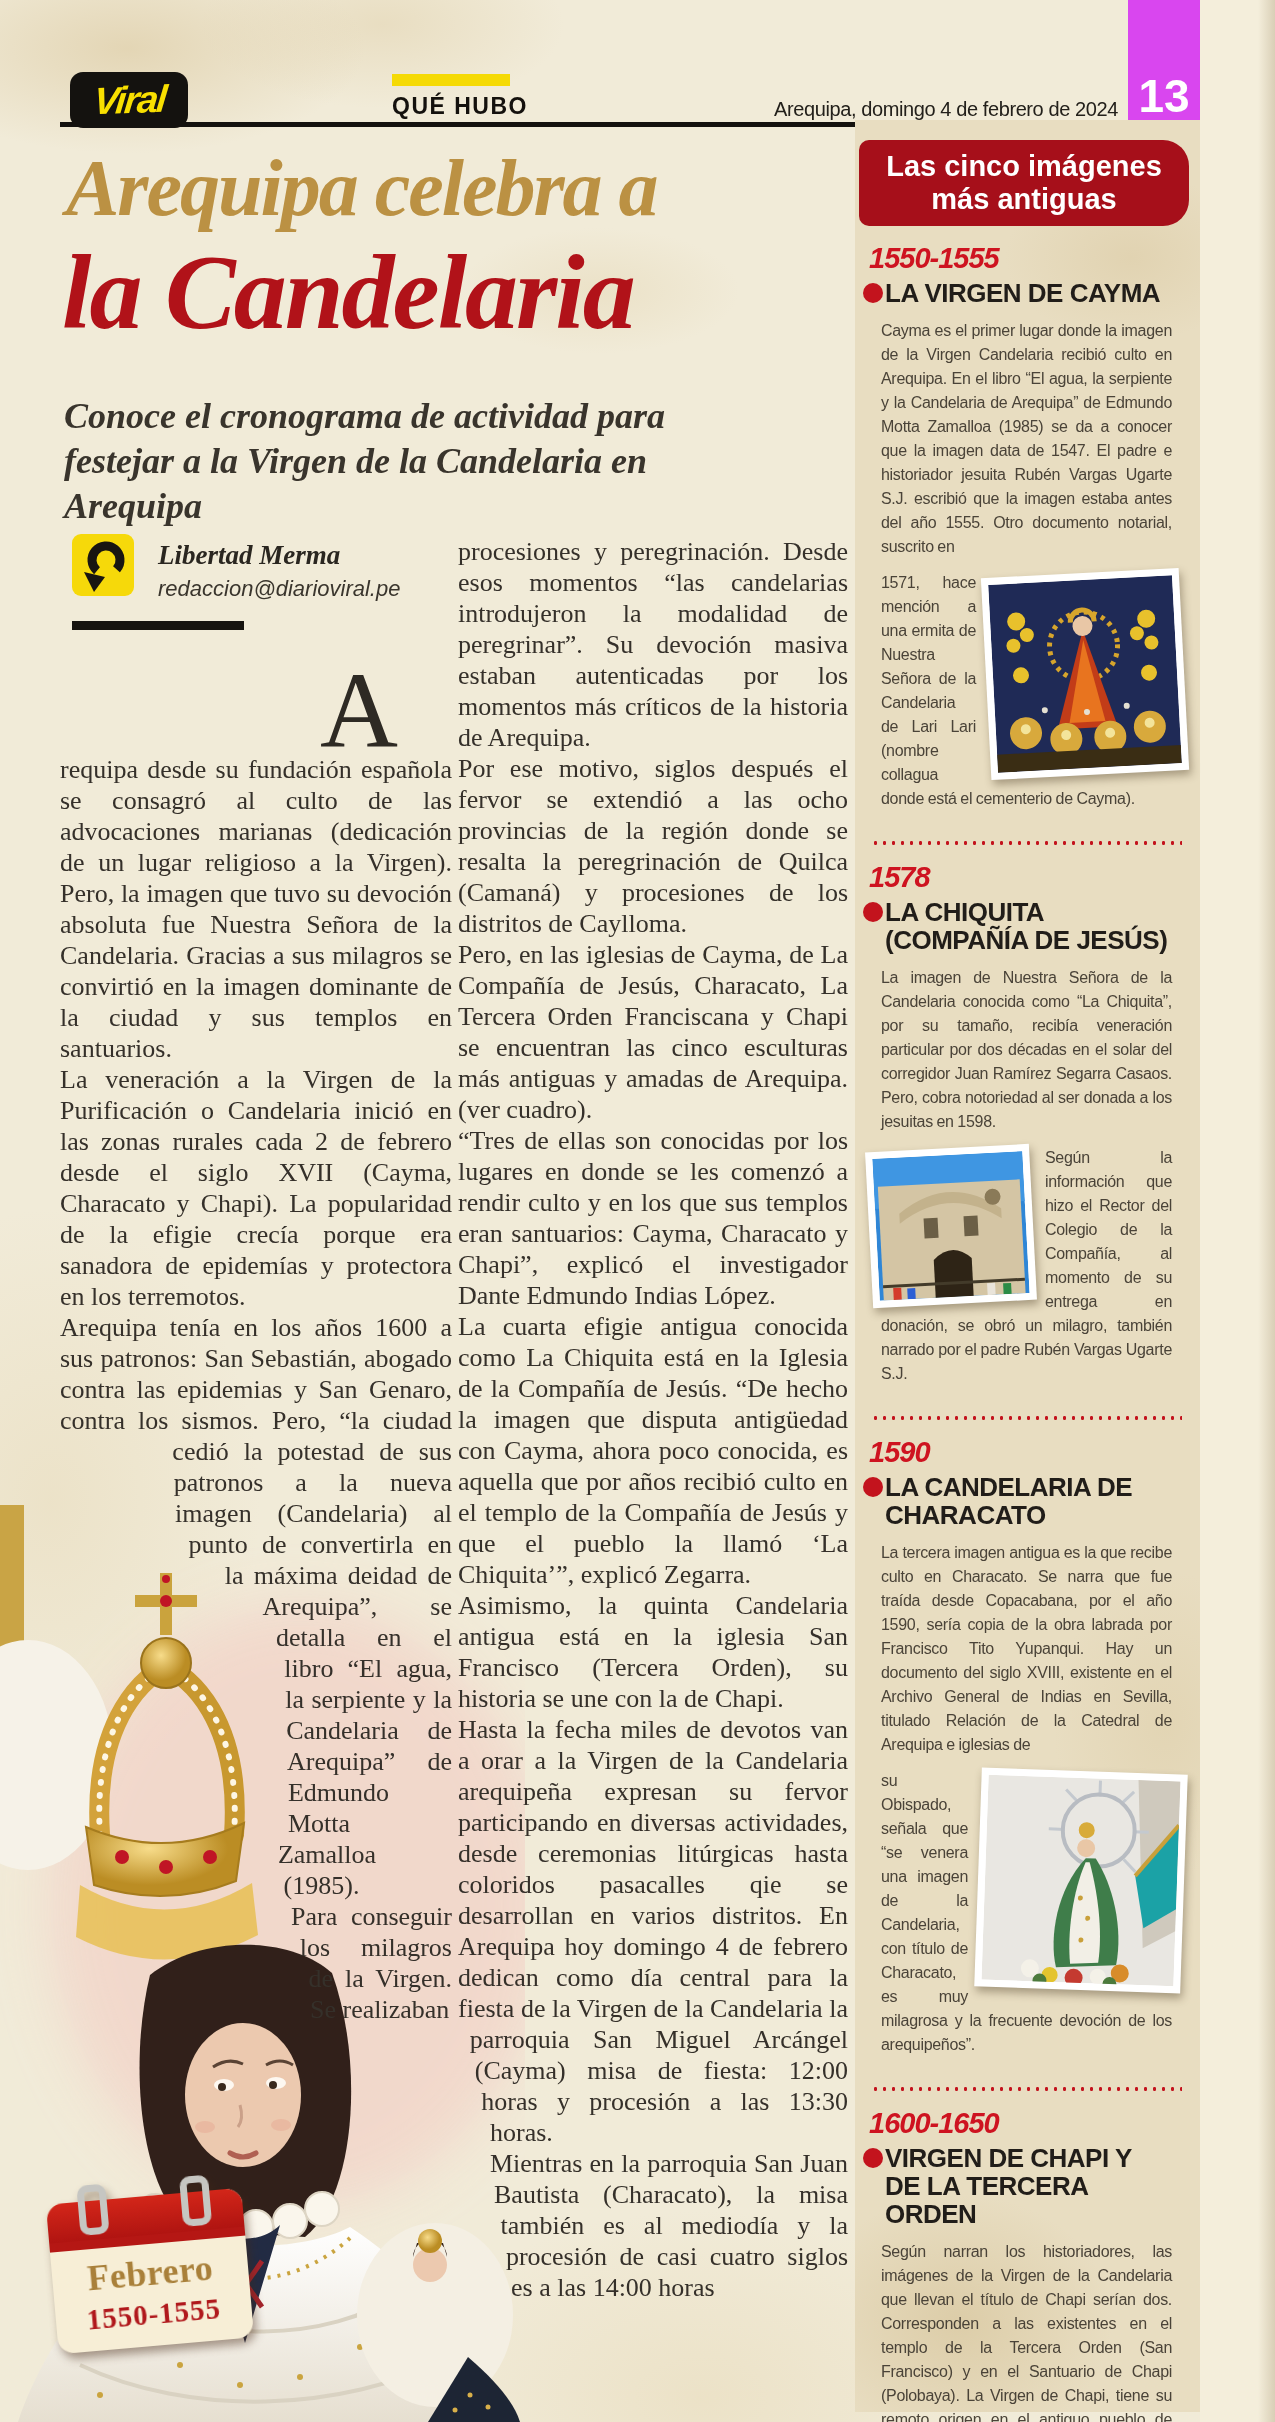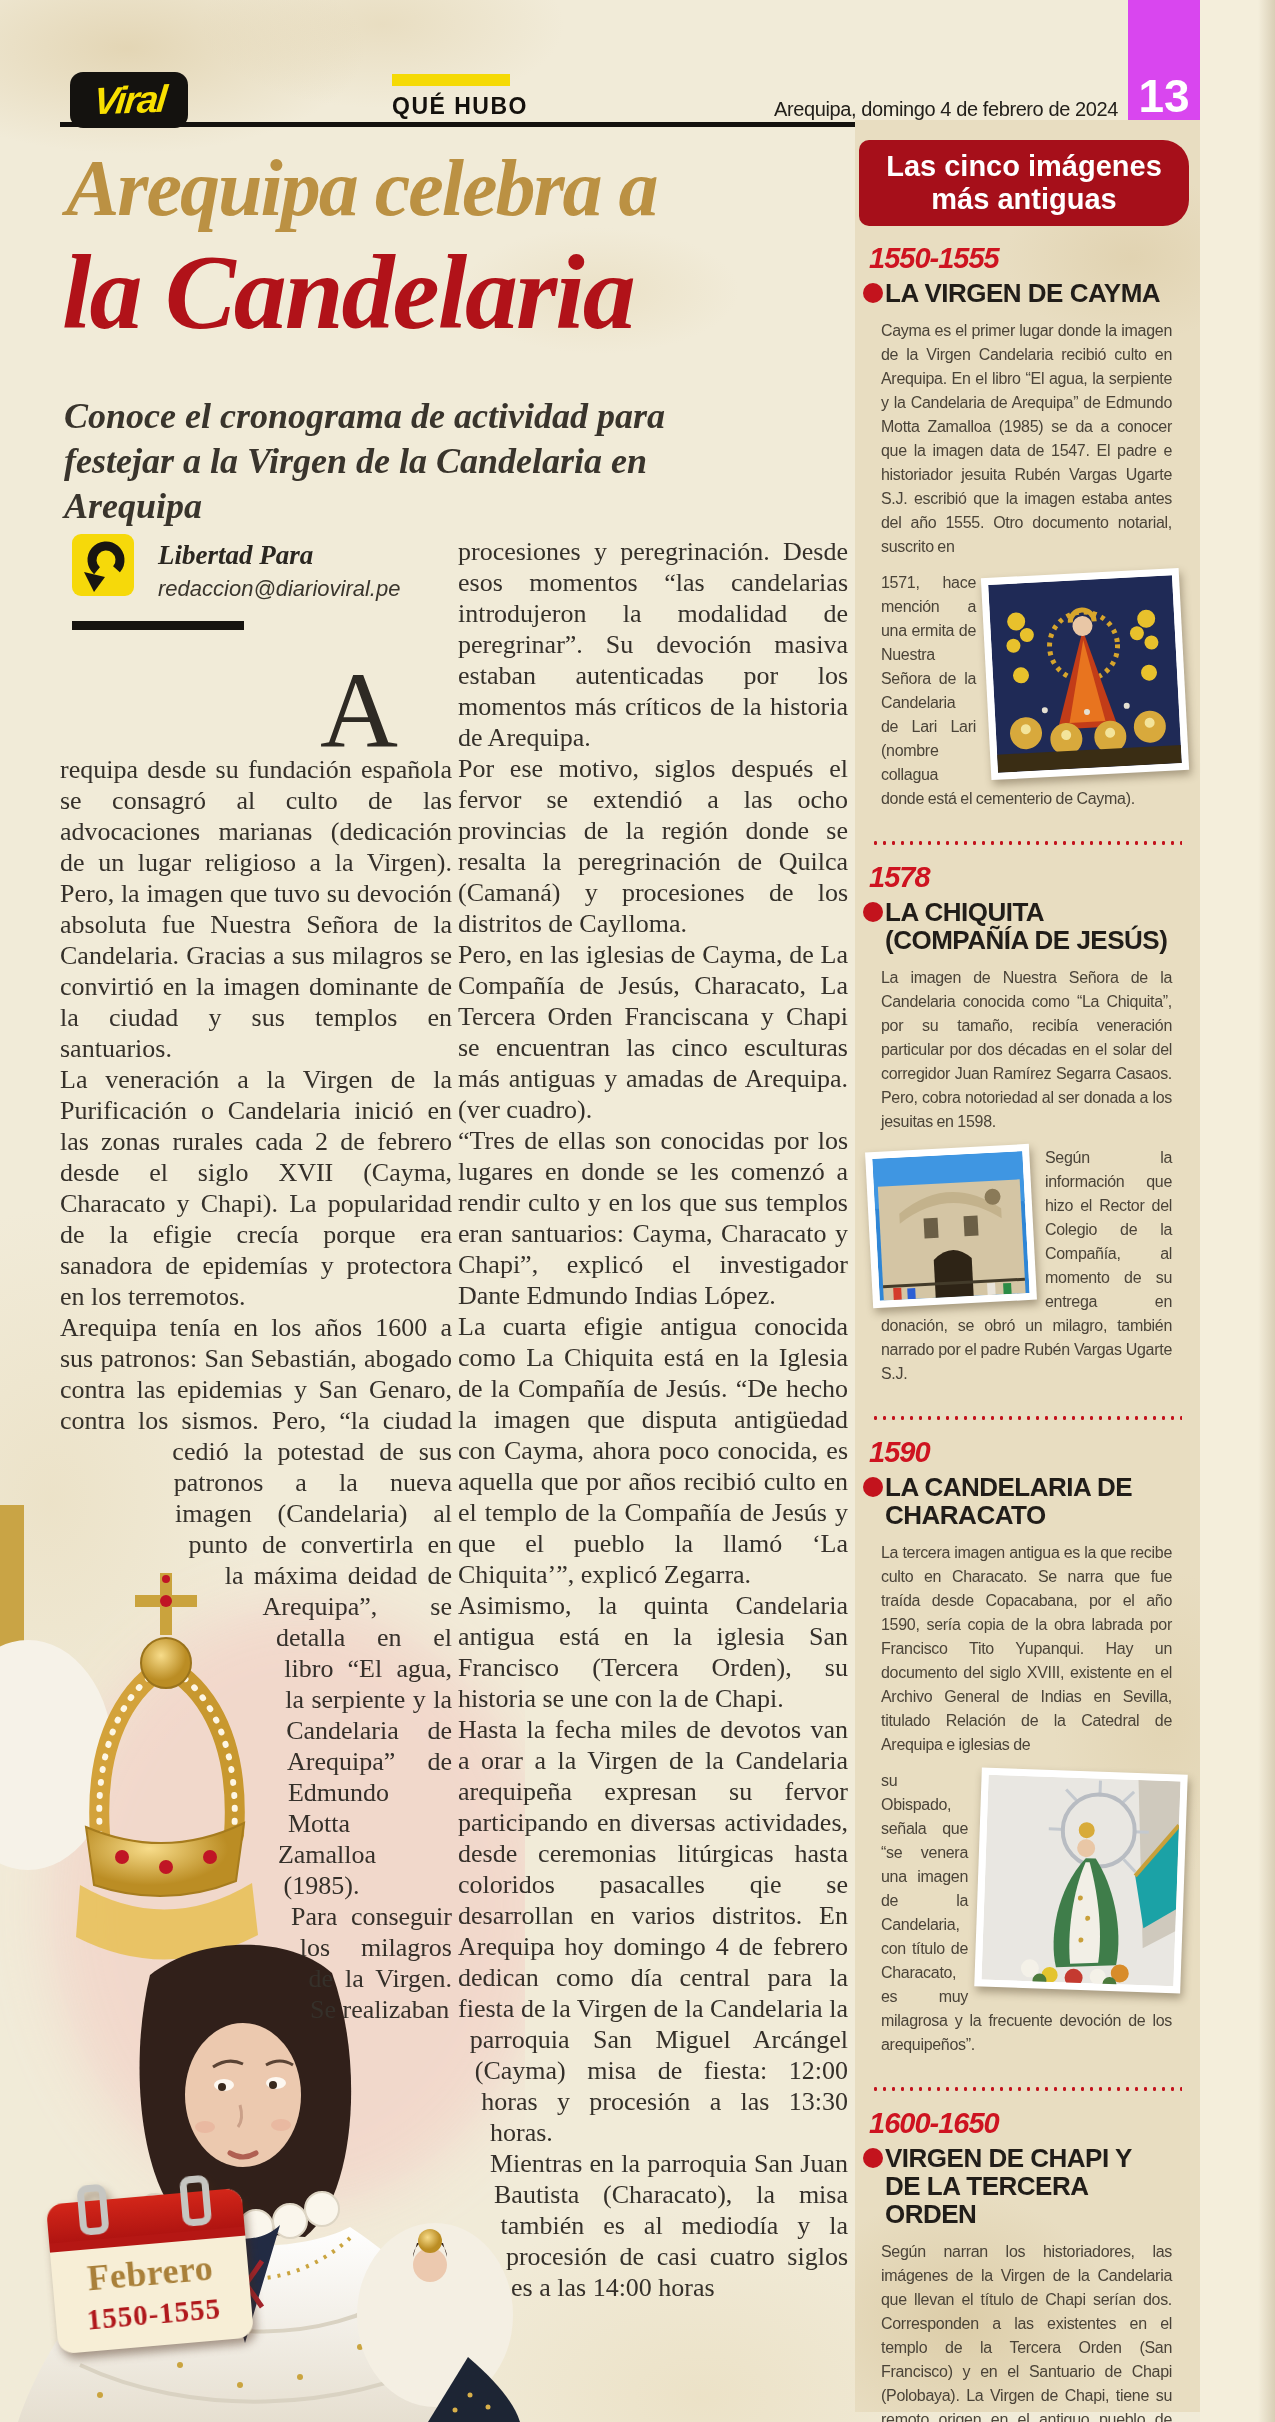--- a/index.html
+++ b/index.html
@@ -130,21 +130,21 @@
 
 <div class="abs hl1">Arequipa celebra a</div>
 <div class="abs hl2">la Candelaria</div>
 <div class="abs subhead">Conoce el cronograma de actividad para festejar a la Virgen de la Candelaria en Arequipa</div>
 
 <svg class="abs byline-icon" viewBox="0 0 62 62">
   <rect x="0" y="0" width="62" height="62" rx="9" fill="#f6d90a"></rect>
   <circle cx="34" cy="26" r="14" fill="none" stroke="#181511" stroke-width="9" stroke-dasharray="66 22" transform="rotate(130 34 26)"></circle>
   <path d="M12,38 L33,43 L22,58 Z" fill="#181511"></path>
 </svg>
-<div class="abs byline-name">Libertad Para</div>
+<div class="abs byline-name">Libertad Merma</div>
 <div class="abs byline-mail">redaccion@diarioviral.pe</div>
 <div class="abs byline-bar"></div>
 
 <svg class="abs statue" viewBox="0 0 525 917">
   <defs>
     <radialGradient id="gGold" cx="40%" cy="35%">
       <stop offset="0%" stop-color="#f7dc8a"></stop>
         <stop offset="100%" stop-color="#bb8d24"></stop>
     </radialGradient>
     <linearGradient id="gDress" x1="0" y1="0" x2="0" y2="1">

